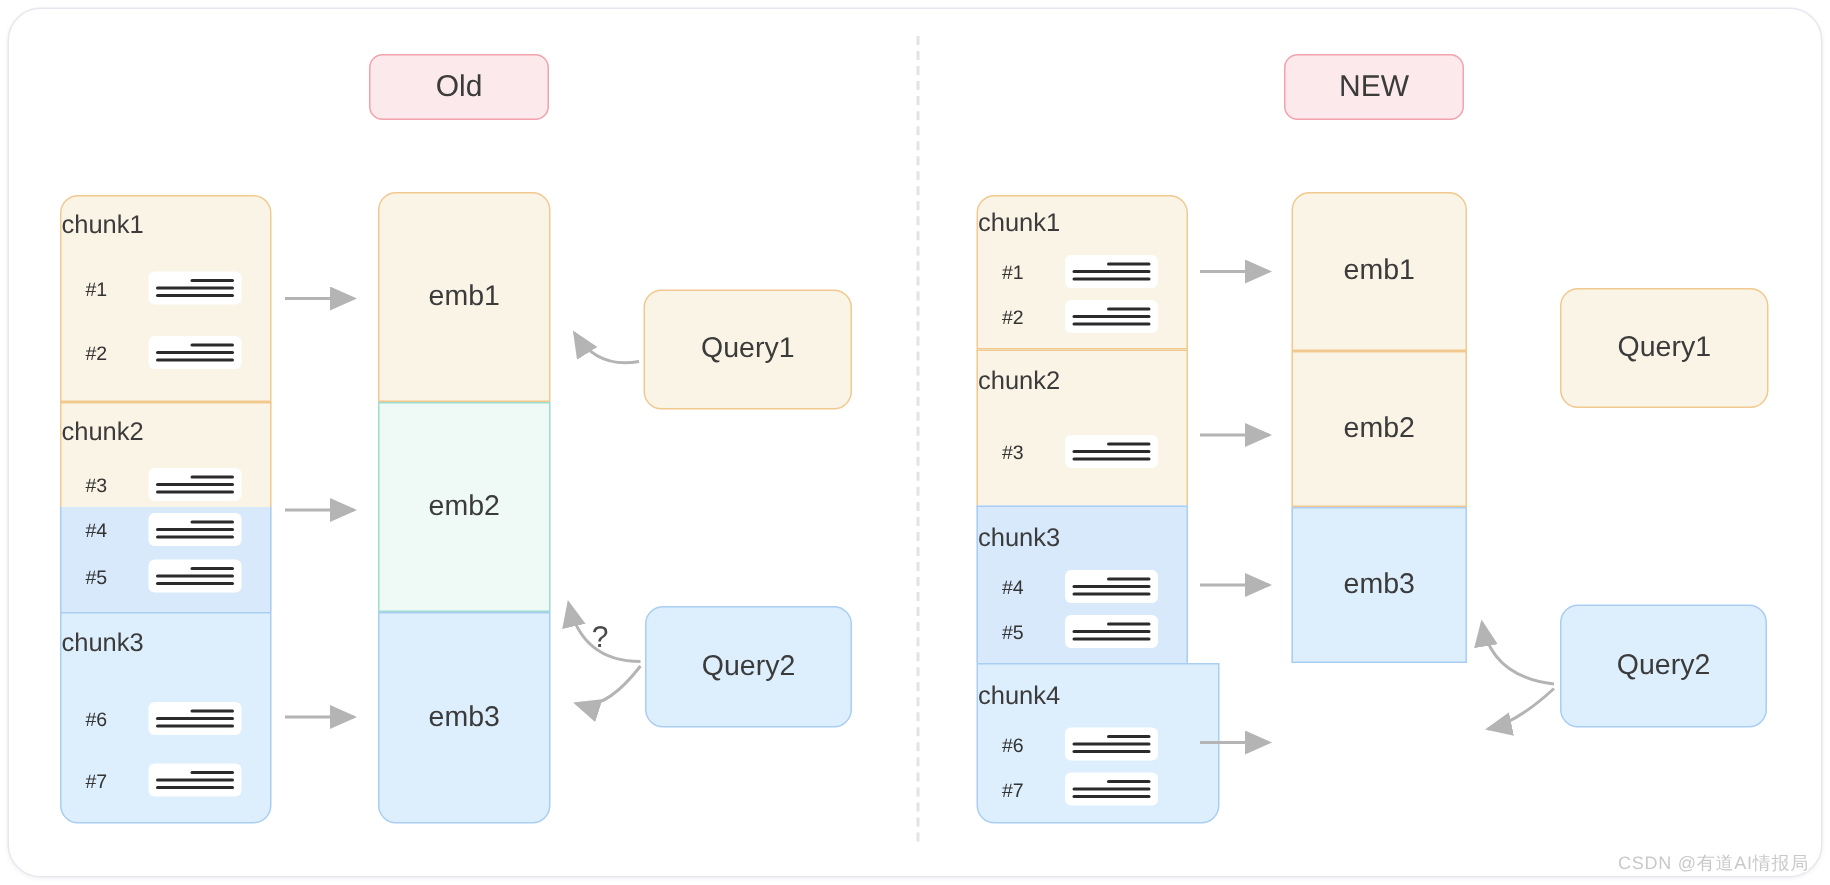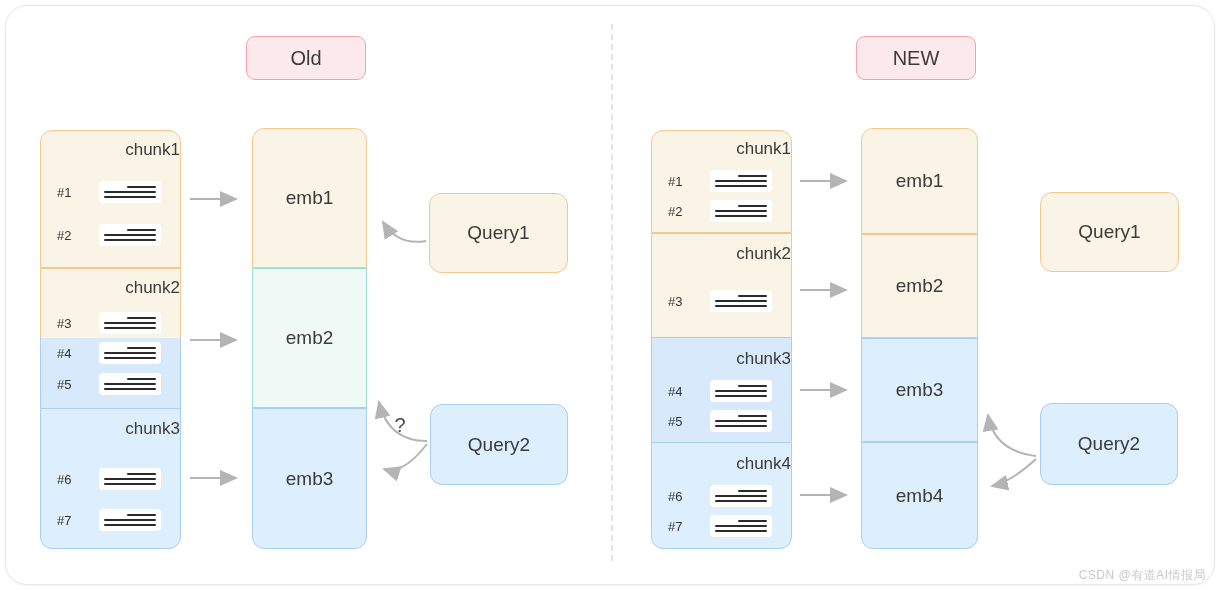--- a/index.html
+++ b/index.html
@@ -8,21 +8,21 @@
   .card{position:absolute;left:5px;top:5px;right:5px;bottom:5px;background:#fff;
     border:1px solid var(--card-border,#e7e7f0);border-radius:22px;box-shadow:0 1px 3px rgba(0,0,0,.05);}
   .divider{position:absolute;left:611px;top:24px;height:537px;width:0;
     border-left:2px dashed var(--divider,#e3e3e3);}
   .badge{position:absolute;width:118px;height:42px;display:flex;align-items:center;justify-content:center;
     font-size:20px;background:var(--pink-bg,#fce9eb);border:1.5px solid var(--pink-border,#f2a2ac);border-radius:9px;}
   #badge-old{left:246px;top:36px}
   #badge-new{left:856px;top:36px}
 
   .sec{position:absolute;box-sizing:border-box;}
-  .sec .title{position:absolute;left:0;right:0;text-align:right;font-size:17px;}
+  .sec .title{position:absolute;left:0;right:0;text-align:left;font-size:17px;}
   .row{position:absolute;left:16px;display:flex;align-items:center;height:22px;}
   .row .rlabel{font-size:13px;width:42px;color:#333;}
   .tl-icon{width:62px;height:22px;background:#fff;border-radius:4px;position:relative;}
   .tl-icon i{position:absolute;height:2px;background:#2b2b2b;border-radius:1px;display:block;}
   .tl-icon i:nth-child(1){top:5px;left:45%;right:8%;}
   .tl-icon i:nth-child(2){top:10px;left:8%;right:8%;}
   .tl-icon i:nth-child(3){top:15px;left:8%;right:8%;}
 
   .emb,.query{position:absolute;box-sizing:border-box;display:flex;align-items:center;justify-content:center;font-size:19px;}
   .query{border-radius:12px;}
@@ -52,21 +52,21 @@
   #q-mark{position:absolute;left:389px;top:414px;width:22px;text-align:center;font-size:20px;color:#4a4a4a;}
 
   
   #n-chunk1{left:651px;top:130px;width:141px;height:103px;background:var(--cream-bg,#faf4e6);
     border:1px solid var(--cream-border,#f1c98f);border-radius:12px 12px 0 0;}
   #n-chunk2{left:651px;top:233px;width:141px;height:104px;background:var(--cream-bg,#faf4e6);
     border-left:1px solid var(--cream-border,#f1c98f);border-right:1px solid var(--cream-border,#f1c98f);
     border-top:1px solid var(--cream-border,#f1c98f);}
   #n-chunk3{left:651px;top:337px;width:141px;height:105px;background:var(--blue-bg,#d8e9fb);
     border:1px solid var(--blue-border,#a9cef2);border-bottom:none;}
-  #n-chunk4{left:651px;top:442px;width:141px;height:107px;background:var(--blue-bg-light,#ddeefc);
+  #n-chunk4{left:651px;top:442px;width:162px;height:107px;background:var(--blue-bg-light,#ddeefc);
     border:1px solid var(--blue-border,#a9cef2);border-radius:0 0 12px 12px;}
 
   #n-emb1{left:861px;top:128px;width:117px;height:106px;background:var(--cream-bg,#faf4e6);
     border:1px solid var(--cream-border,#f1c98f);border-radius:12px 12px 0 0;}
   #n-emb2{left:861px;top:234px;width:117px;height:104px;background:var(--cream-bg,#faf4e6);
     border:1px solid var(--cream-border,#f1c98f);}
   #n-emb3{left:861px;top:338px;width:117px;height:104px;background:var(--blue-bg-light,#ddeefc);
     border:1px solid var(--blue-border,#a9cef2);}
   #n-emb4{left:861px;top:442px;width:117px;height:107px;background:var(--blue-bg-light,#ddeefc);
     border:1px solid var(--blue-border,#a9cef2);border-radius:0 0 12px 12px;}
@@ -250,23 +250,20 @@
   </div>
 
   <div class="emb" id="n-emb1">
     <span>emb1</span>
   </div>
   <div class="emb" id="n-emb2">
     <span>emb2</span>
   </div>
   <div class="emb" id="n-emb3">
     <span>emb3</span>
-  </div>
-  <div class="emb" id="n-emb4">
-    <span>emb4</span>
   </div>
 
   <div class="query" id="n-query1">
     <span>Query1</span>
   </div>
   <div class="query" id="n-query2">
     <span>Query2</span>
   </div>
 
   <svg class="arrows" width="1220" height="590" viewBox="0 0 1220 590">

